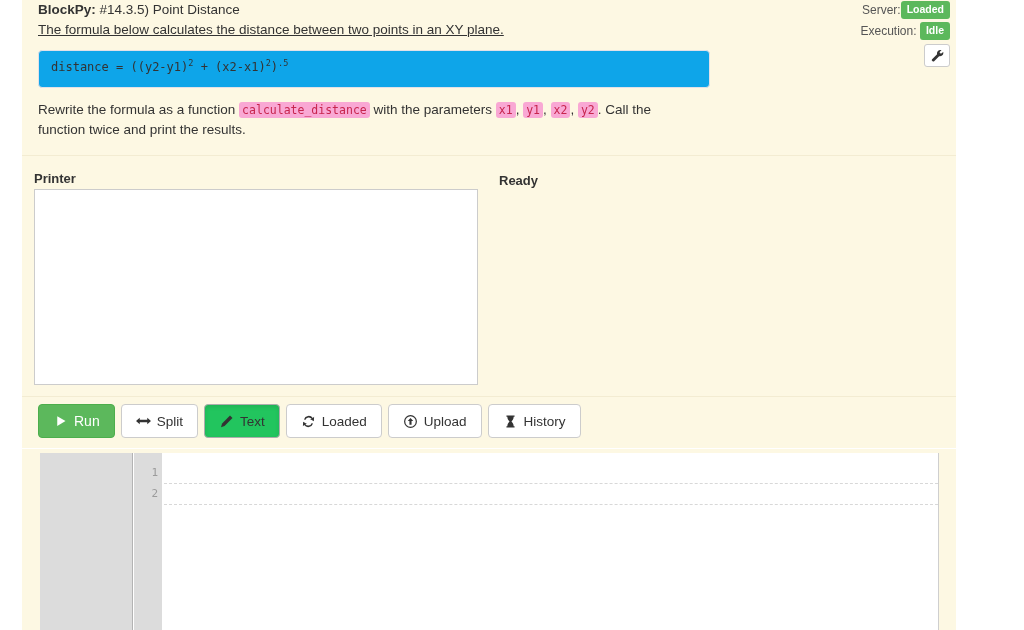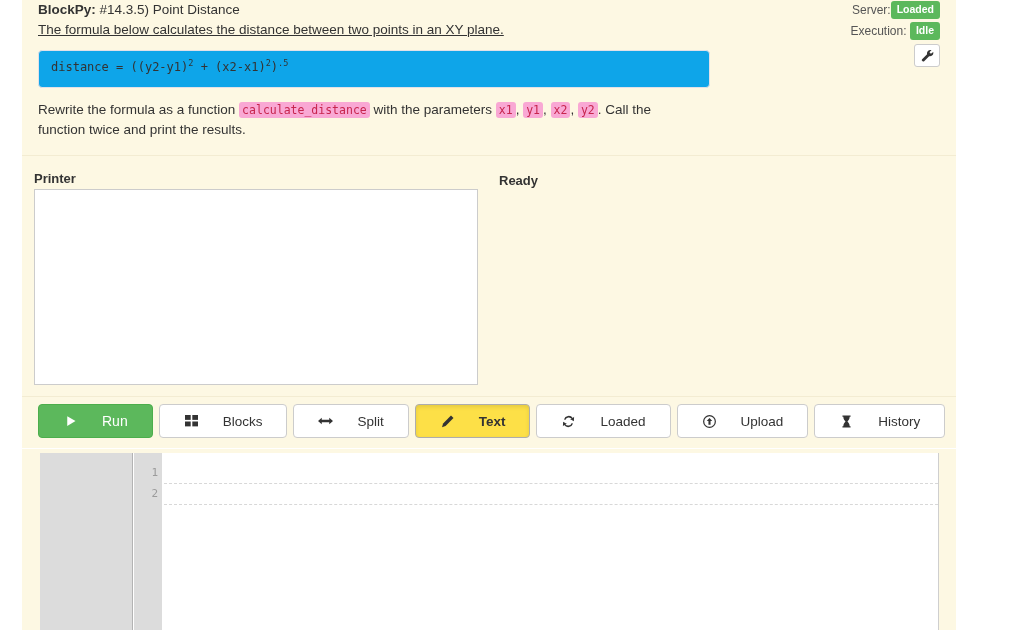--- a/index.html
+++ b/index.html
@@ -104,21 +104,21 @@
     color: #c7254e;
     background: #f9a8d4;
     padding: 1px 3px;
     border-radius: 3px;
     white-space: nowrap;
   }
 
   
   #status-area {
     position: absolute;
-    right: 16px;
+    right: 6px;
     top: 0px;
     width: 120px;
     text-align: right;
   }
   .status-row {
     display: block;
     white-space: nowrap;
     font-size: 12px;
     color: #555555;
     line-height: 21px;
@@ -213,38 +213,37 @@
   #toolbar {
     position: absolute;
     left: 16px;
     top: 7px;
     display: flex;
     align-items: center;
   }
   .tbtn {
     display: inline-flex;
     align-items: center;
-    gap: 24px;
+    gap: 6px;
     height: 34px;
-    padding: 0 24px;
+    padding: 0 14px;
     box-sizing: border-box;
     background: #ffffff;
     border: 1px solid #cccccc;
     border-radius: 4px;
     font-size: 13.5px;
     color: #333333;
     cursor: pointer;
     margin-right: 6px;
     white-space: nowrap;
   }
   .tbtn.active {
-    background: #fde047;
+    background: #22c55e;
     border-color: #adadad;
     box-shadow: inset 0 2px 4px rgba(0,0,0,.1);
-    font-weight: bold;
   }
   .tbtn.run {
     background: #5cb85c;
     border-color: #4cae4c;
     color: #ffffff;
     font-size: 14px;
   }
   .tbtn .ico {
     display: inline-flex;
     align-items: center;
@@ -381,31 +380,20 @@
           <div class="tbtn run">
             <span class="ico">
               <svg width="12" height="12" viewBox="0 0 16 16">
                 <path d="M3 1.5 L14 8 L3 14.5 Z" fill="currentColor"></path>
               </svg>
             </span>
             <span>Run</span>
           </div>
           <div class="tbtn">
             <span class="ico">
-              <svg width="13" height="13" viewBox="0 0 16 16">
-                <rect x="0" y="0" width="7" height="6" fill="currentColor"></rect>
-                <rect x="9" y="0" width="7" height="6" fill="currentColor"></rect>
-                <rect x="0" y="8" width="7" height="6" fill="currentColor"></rect>
-                <rect x="9" y="8" width="7" height="6" fill="currentColor"></rect>
-              </svg>
-            </span>
-            <span>Blocks</span>
-          </div>
-          <div class="tbtn">
-            <span class="ico">
               <svg width="15" height="12" viewBox="0 0 18 12">
                 <path d="M0 6 L4.5 2 L4.5 4.6 L13.5 4.6 L13.5 2 L18 6 L13.5 10 L13.5 7.4 L4.5 7.4 L4.5 10 Z" fill="currentColor"></path>
               </svg>
             </span>
             <span>Split</span>
           </div>
           <div class="tbtn active">
             <span class="ico">
               <svg width="13" height="13" viewBox="0 0 16 16">
                 <path d="M12.3 0.6 L15.4 3.7 L5.6 13.5 L1.2 15 L2.6 10.5 Z" fill="currentColor"></path>

